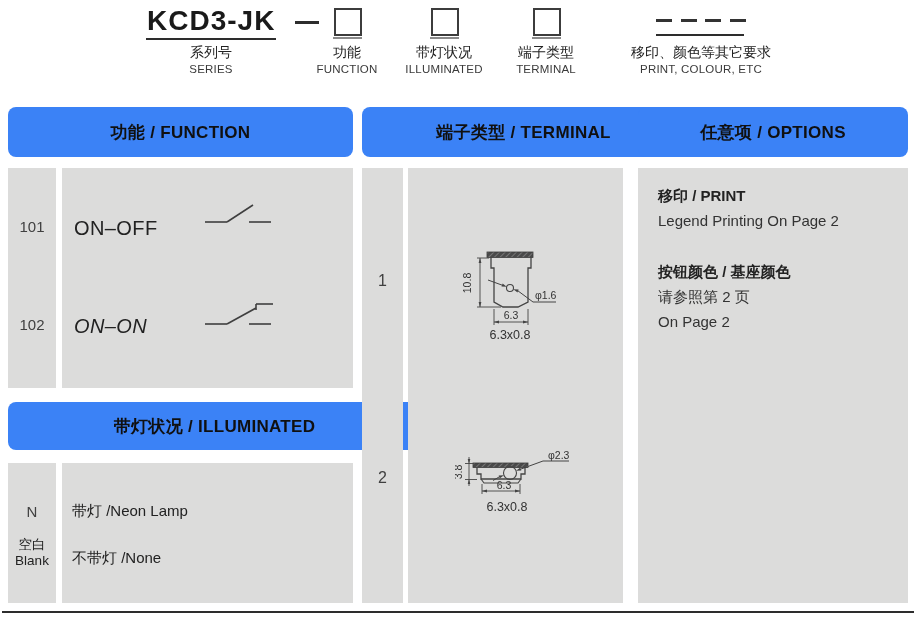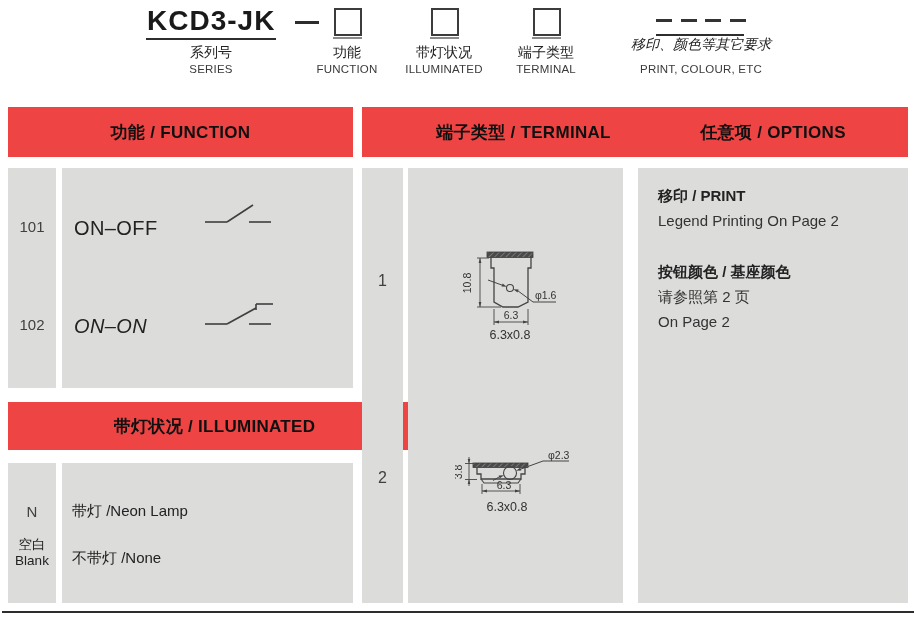--- a/index.html
+++ b/index.html
@@ -9,22 +9,22 @@
   
   .series-code{font-size:28px;font-weight:bold;letter-spacing:1px;color:#1a1a1a;}
   .rule{background:#2d2d2d;}
   .lbl-cn{font-size:14px;text-align:center;color:#222;white-space:nowrap;}
   .lbl-en{font-size:11.5px;text-align:center;color:#3a3a3a;white-space:nowrap;letter-spacing:0.2px;}
   .code-box{width:24px;height:24px;border:2px solid #3c3c3c;background:#fff;}
   .box-underline{height:2px;background:#8a8a8a;}
   .dash-seg{height:2.5px;background:#333;width:16px;display:inline-block;}
   .dash-row{display:flex;justify-content:space-between;width:90px;}
   
-  .ghead{background:#ef4444;display:flex;align-items:center;justify-content:center;
-         font-size:17px;font-weight:bold;color:#101010;letter-spacing:0.3px;}
+  .ghead{background:#3b82f6;display:flex;align-items:center;justify-content:center;
+         font-size:17px;font-weight:bold;color:#101010;letter-spacing:0.3px;border-radius:8px;}
   .panel{background:#dcdcdb;}
   .rowcode{font-size:15px;text-align:center;color:#404040;}
   .rowlabel{font-size:20px;color:#222;letter-spacing:0.4px;}
   .illabel{font-size:15px;color:#222;}
   .stackcode{font-size:13.5px;line-height:16px;text-align:center;color:#222;}
   
   .opt-line{font-size:15px;line-height:25px;color:#333;white-space:nowrap;}
   .opt-title{font-weight:bold;color:#222;}
   .spacer{height:26px;}
   svg text{font-family:"Liberation Sans", sans-serif;}
@@ -56,21 +56,21 @@
   <div class="abs lbl-cn" style="left:486px;top:44px;width:120px;">端子类型</div>
   <div class="abs lbl-en" style="left:486px;top:63px;width:120px;">TERMINAL</div>
 
   <div class="abs dash-row" style="left:656px;top:19px;">
     <span class="dash-seg"></span>
       <span class="dash-seg"></span>
       <span class="dash-seg"></span>
       <span class="dash-seg"></span>
   </div>
   <div class="abs rule" style="left:656px;top:34px;width:88px;height:1.7px;"></div>
-  <div class="abs lbl-cn" style="left:610px;top:36px;width:182px;font-style:italic;">移印、颜色等其它要求</div>
+  <div class="abs lbl-cn" style="left:610px;top:44px;width:182px;">移印、颜色等其它要求</div>
   <div class="abs lbl-en" style="left:610px;top:63px;width:182px;">PRINT, COLOUR, ETC</div>
 
   <div class="abs ghead" style="left:8px;top:107px;width:345px;height:50px;">功能 / FUNCTION</div>
   <div class="abs ghead" style="left:362px;top:107px;width:261px;height:50px;padding-left:31px;">端子类型 / TERMINAL</div>
   <div class="abs ghead" style="left:638px;top:107px;width:270px;height:50px;">任意项 / OPTIONS</div>
   <div class="abs ghead" style="left:8px;top:402px;width:413px;height:48px;">带灯状况 / ILLUMINATED</div>
 
   <div class="abs panel" style="left:8px;top:168px;width:48px;height:220px;"></div>
   <div class="abs panel" style="left:62px;top:168px;width:291px;height:220px;"></div>
 

